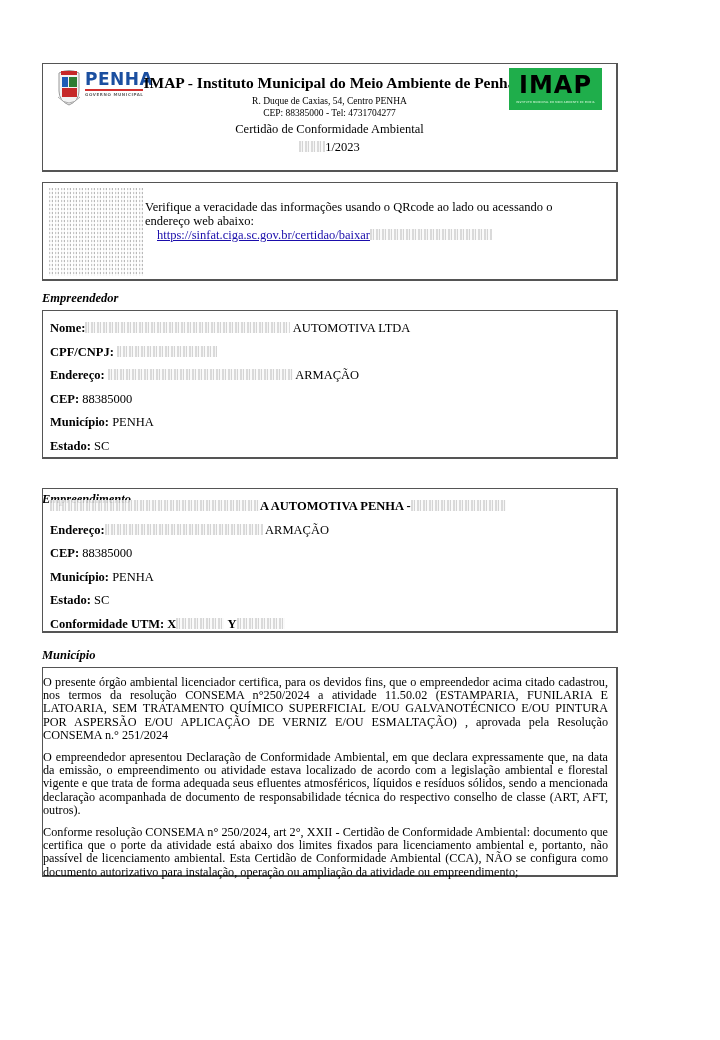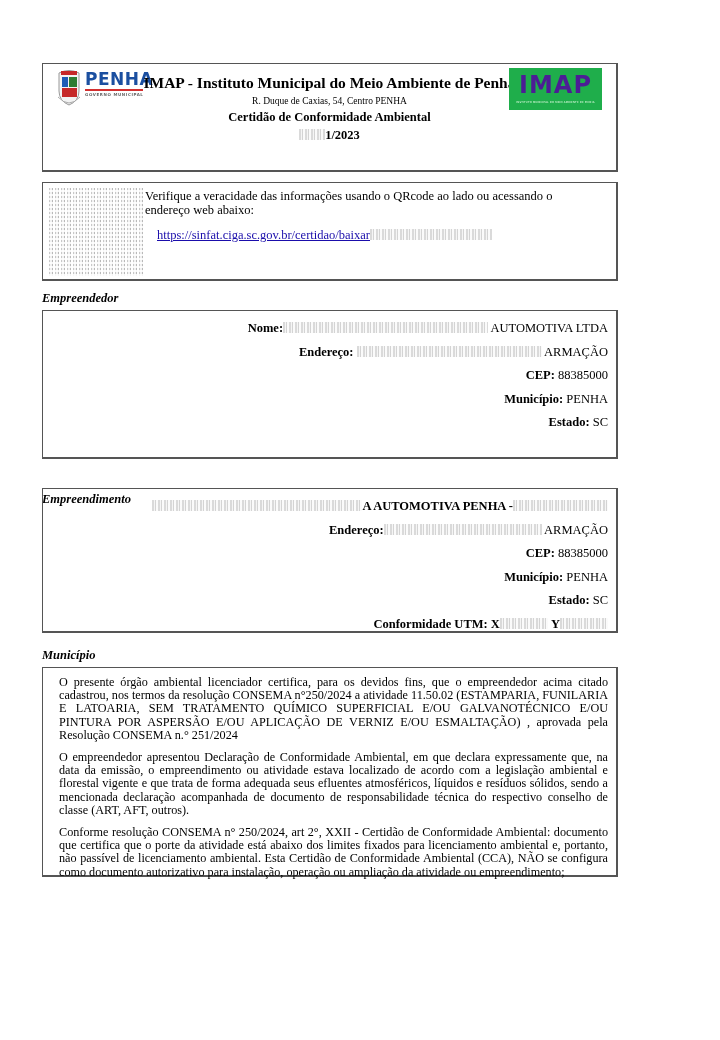--- a/index.html
+++ b/index.html
@@ -11,38 +11,38 @@
   .redact { display: inline-block; height: 11px; vertical-align: -1px;
             background-image: repeating-linear-gradient(90deg, #d6d6d6 0 2px, #f4f4f4 2px 3px, #cfcfcf 3px 4px, #fafafa 4px 6px);
             opacity: .9; }
   
   #hdr { top: 63px; height: 109px; }
   .logo-penha { position: absolute; left: 12px; top: 3px; width: 100px; height: 42px; }
   .logo-imap { position: absolute; right: 14px; top: 4px; width: 93px; height: 42px; background: #1fae4b; }
   .hdr-center { position: absolute; left: 0; right: 0; top: 10px; text-align: center; }
   .hdr-title { font-weight: bold; font-size: 15.5px; }
   .hdr-line { font-size: 9.5px; margin-top: 3px; line-height: 12px; text-align: center; }
-  .hdr-doc { font-weight: bold; font-size: 12.5px; margin-top: 2px; line-height: 16px; }
+  .hdr-doc { font-weight: normal; font-size: 12.5px; margin-top: 2px; line-height: 16px; }
   
   #qr { top: 182px; height: 99px; }
   .qr-img { position: absolute; left: 6px; top: 5px; width: 95px; height: 88px;
             background-image:
               repeating-linear-gradient(0deg, rgba(255,255,255,.85) 0 2px, transparent 2px 4px),
               repeating-linear-gradient(90deg, #c8c8c8 0 1px, #f2f2f2 1px 3px, #b9b9b9 3px 4px, #fff 4px 6px); }
-  .qr-text { position: absolute; left: 102px; top: 6px; right: 30px; font-size: 12.5px; line-height: 14px; }
+  .qr-text { position: absolute; left: 102px; top: 17px; right: 30px; font-size: 12.5px; line-height: 14px; }
   .qr-link { position: absolute; left: 102px; top: 45px; font-size: 12.5px; }
   .qr-link a { color: #1a0dab; text-decoration: underline; margin-left: 12px; }
   
-  .fields { padding: 9px 8px 0 7px; text-align: right; }
+  .fields { padding: 9px 8px 0 7px; }
   .row { font-size: 12.5px; height: 23.5px; line-height: 16px; white-space: nowrap; }
   .row b { font-weight: bold; }
   #empr { top: 310px; height: 149px; }
   #emprd { top: 488px; height: 145px; }
   
-  #decl { top: 667px; height: 210px; padding: 8px 8px 0 16px; }
+  #decl { top: 667px; height: 210px; padding: 8px 8px 0 0; }
   .para { font-size: 12.2px; line-height: 13.2px; text-align: justify; margin: 0 0 9px 0; }
 </style>
 </head>
 <body>
 
 <div class="box" id="hdr">
   <div class="logo-penha">
     <svg width="100" height="42" viewBox="0 0 100 42">
       <path d="M4 6 Q14 1 24 6 L24 24 Q24 34 14 38 Q4 34 4 24 Z" fill="#f3f3f3" stroke="#999" stroke-width="1"></path>
       <rect x="6" y="4" width="16" height="4" fill="#c62828"></rect>
@@ -54,45 +54,50 @@
   </div>
   <div style="position:absolute;left:42px;top:6px;">
     <div style="font-family:'DejaVu Sans',sans-serif;font-weight:bold;font-size:17px;color:#1b4fa0;letter-spacing:.5px;line-height:18px;">PENHA</div>
     <div style="height:2px;background:#d32f2f;width:58px;margin:1px 0;"></div>
     <div style="font-family:'DejaVu Sans',sans-serif;font-size:4px;font-weight:bold;color:#666;letter-spacing:.6px;">GOVERNO MUNICIPAL</div>
   </div>
 
   <div class="hdr-center">
     <div class="hdr-title">IMAP - Instituto Municipal do Meio Ambiente de Penha</div>
     <div class="hdr-line">R. Duque de Caxias, 54, Centro PENHA</div>
+    <div class="hdr-line" style="margin-top:0">CEP: 88385000 - Tel: 4731704277</div>
     <div class="hdr-doc">Certidão de Conformidade Ambiental</div>
     <div class="hdr-doc">
       <span class="redact" style="width:26px"></span><span>1/2023</span>
     </div>
   </div>
 
   <div class="logo-imap">
-    <div style="font-family:'DejaVu Sans',sans-serif;color:#4c1d95;font-size:24px;font-weight:bold;text-align:center;line-height:28px;margin-top:3px;letter-spacing:1px;">IMAP</div>
+    <div style="font-family:'DejaVu Sans',sans-serif;color:#000000;font-size:24px;font-weight:bold;text-align:center;line-height:28px;margin-top:3px;letter-spacing:1px;">IMAP</div>
     <div style="font-family:'DejaVu Sans',sans-serif;color:#e8ffe8;font-size:2.6px;text-align:center;letter-spacing:.2px;margin-top:2px;">INSTITUTO MUNICIPAL DO MEIO AMBIENTE DE PENHA</div>
   </div>
 </div>
 
 <div class="box" id="qr">
   <div class="qr-img"></div>
   <div class="qr-text">Verifique a veracidade das informações usando o QRcode ao lado ou acessando o endereço web abaixo:</div>
   <div class="qr-link">
     <a href="#">https://sinfat.ciga.sc.gov.br/certidao/baixar</a><span class="redact" style="width:122px"></span>
   </div>
 </div>
 
 <div class="section-label" style="top:291px">Empreendedor</div>
 <div class="box fields" id="empr">
   <div class="row">
     <b>Nome:</b><span class="redact" style="width:205px"></span>
     <span>AUTOMOTIVA LTDA</span>
+  </div>
+  <div class="row">
+    <b>CPF/CNPJ:</b>
+    <span class="redact" style="width:100px"></span>
   </div>
   <div class="row">
     <b>Endereço:</b>
     <span class="redact" style="width:185px"></span>
     <span>ARMAÇÃO</span>
   </div>
   <div class="row">
     <b>CEP:</b>
     <span>88385000</span>
   </div>

